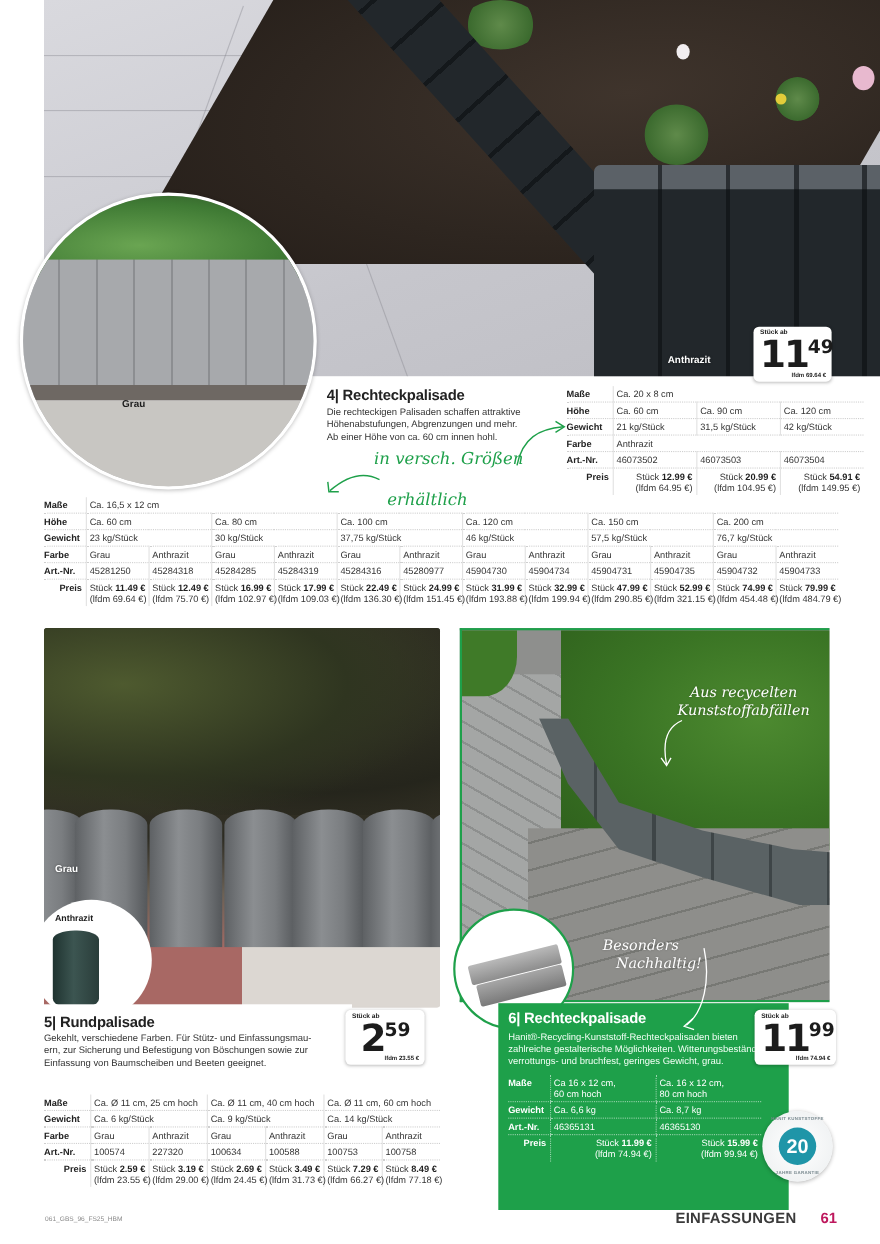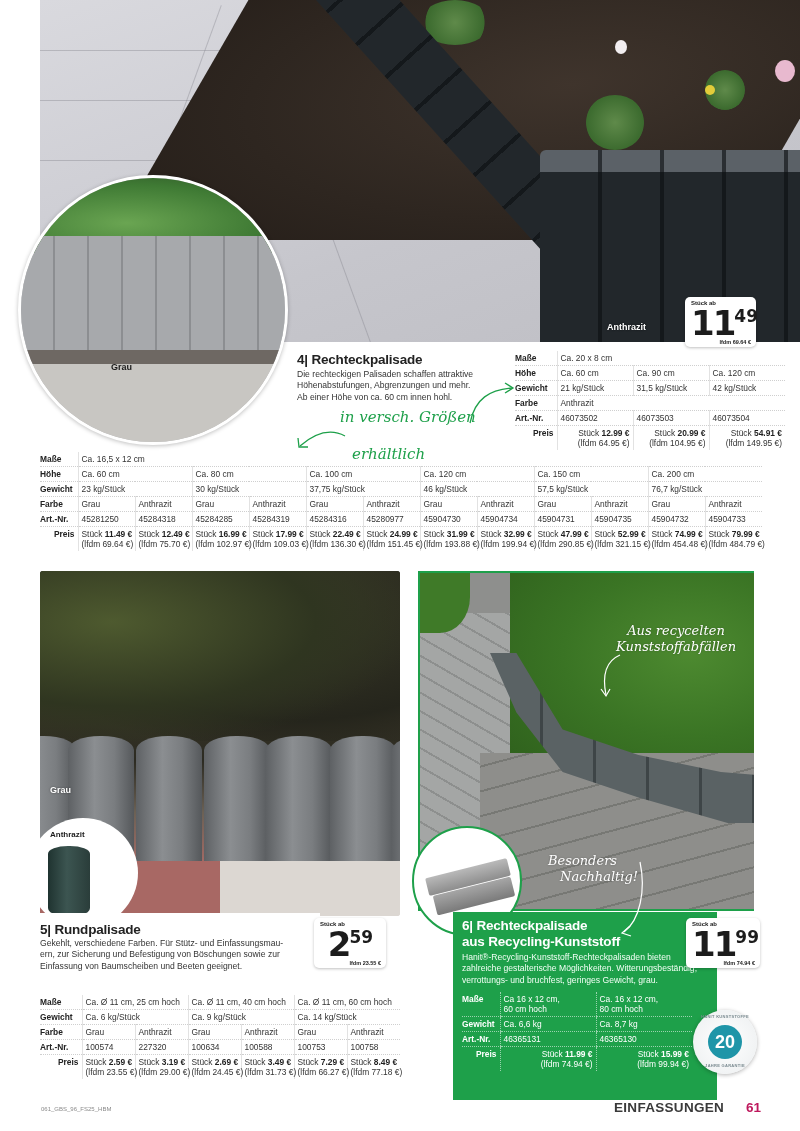--- a/index.html
+++ b/index.html
@@ -466,21 +466,20 @@
 </div>
 
 <div class="abs inset-rec">
   <div class="beam1"></div>
   <div class="beam2"></div>
 </div>
 
 <div class="abs green-card">
   <div class="title">
     <div><span>6|</span> <span>Rechteckpalisade</span></div>
-    <div>aus Recycling-Kunststoff</div>
   </div>
   <div class="desc">
     <div>Hanit®-Recycling-Kunststoff-Rechteckpalisaden bieten</div>
     <div>zahlreiche gestalterische Möglichkeiten. Witterungsbeständig,</div>
     <div>verrottungs- und bruchfest, geringes Gewicht, grau.</div>
   </div>
   <table class="spec" style="width:230px;">
     <colgroup>
         <col style="width:38px">
         <col style="width:96px">

